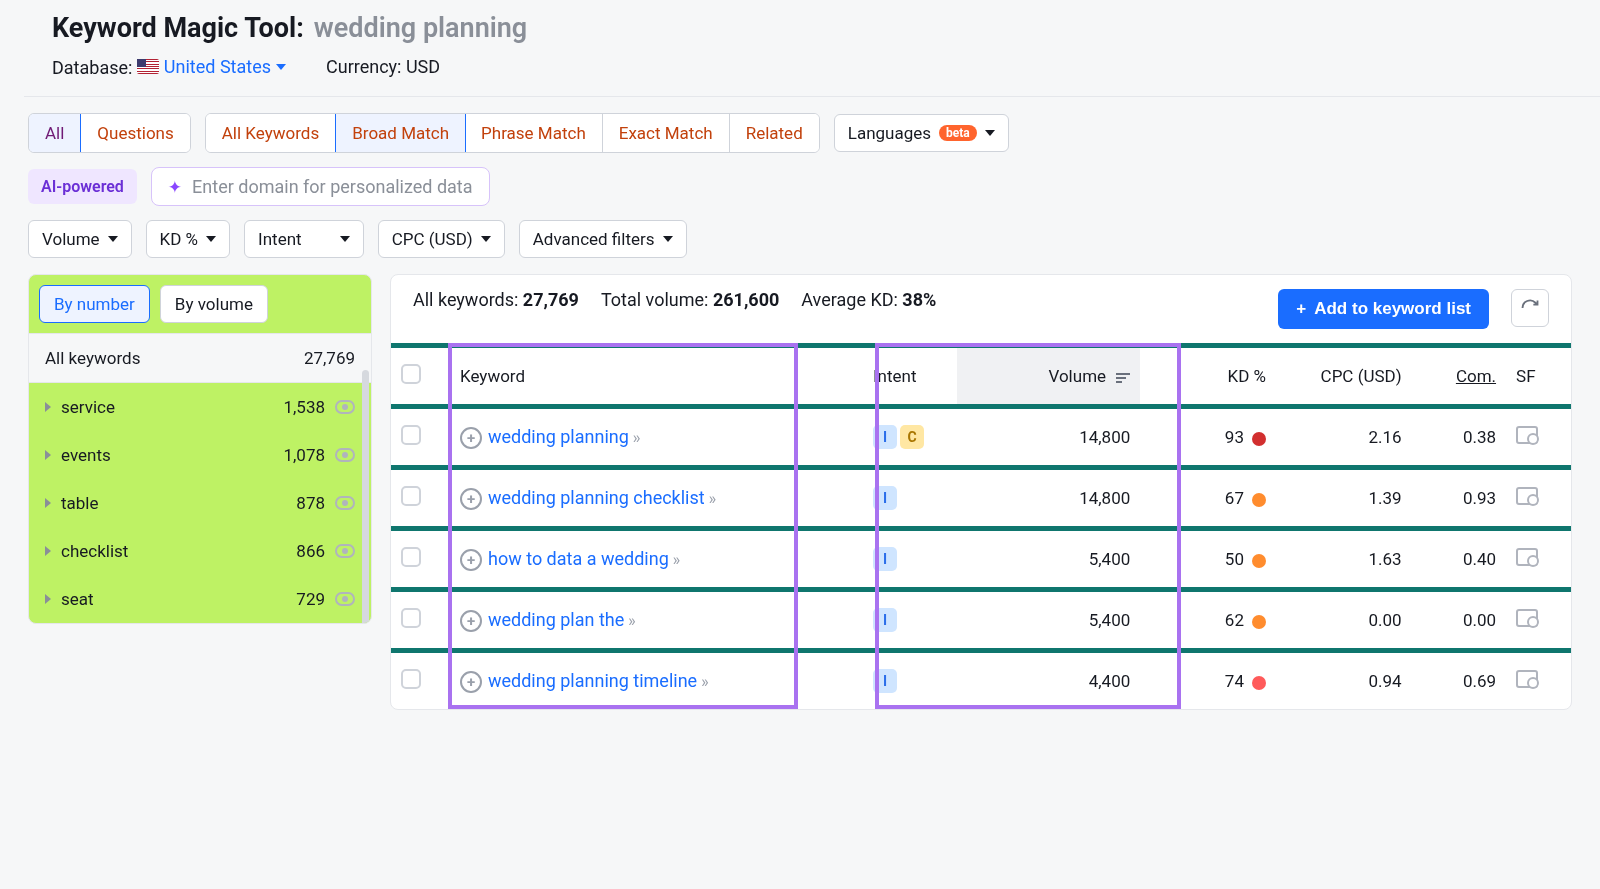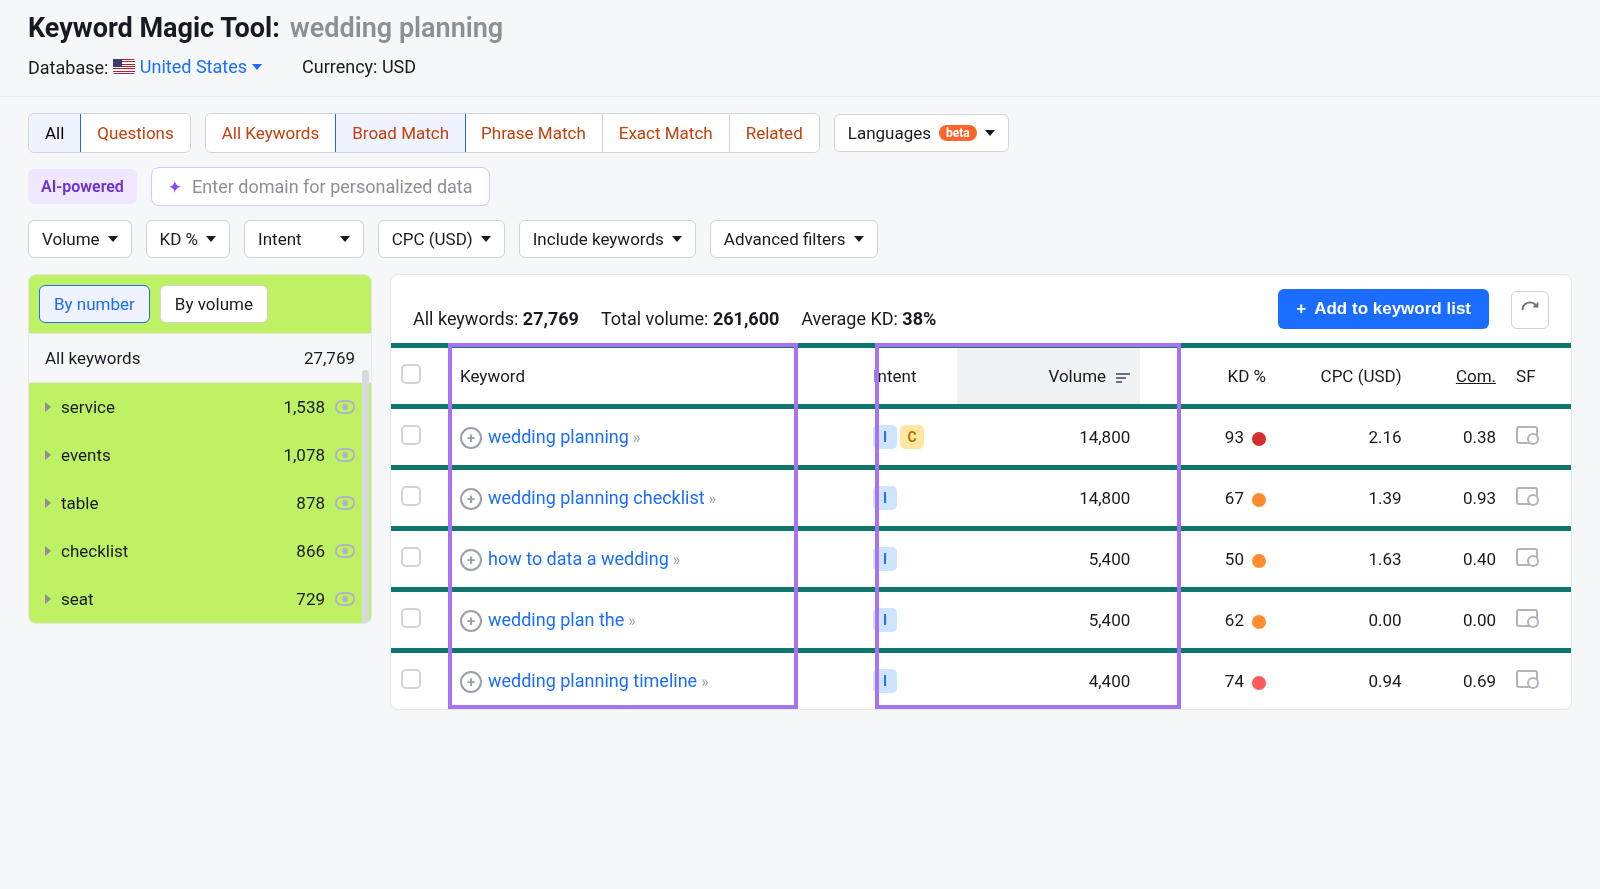--- a/index.html
+++ b/index.html
@@ -1,53 +1,53 @@
 <!DOCTYPE html>
 <html><head>
 <meta charset="utf-8">
 <style>
 * { box-sizing: border-box; margin: 0; padding: 0; }
 body { font-family: -apple-system, BlinkMacSystemFont, "Segoe UI", Roboto, sans-serif; background: #f6f7f8; color: #171a22; font-size: 15px; }
-.header { padding: 12px 28px 18px; background: #f6f7f8; border-bottom: 1px solid #e5e7eb; }
+.header { padding: 12px 28px 18px; background: #f6f7f8; border-bottom: 1px solid #e5e7eb; margin-left: 24px; }
 .title-row { display: flex; align-items: baseline; gap: 10px; }
 .title-main { font-size: 27px; font-weight: 700; color: #171a22; }
 .title-query { font-size: 27px; font-weight: 600; color: #8a8f98; }
 .meta-row { display: flex; gap: 40px; margin-top: 12px; font-size: 18px; }
 .db-label { color: #171a22; }
 .db-link { color: #1a6dff; display: inline-flex; align-items: center; gap: 5px; }
 .flag { display:inline-block; width:22px; height:15px; background: linear-gradient(#b22234 0 7.7%, #fff 7.7% 15.4%, #b22234 15.4% 23.1%, #fff 23.1% 30.8%, #b22234 30.8% 38.5%, #fff 38.5% 46.2%, #b22234 46.2% 53.9%, #fff 53.9% 61.6%, #b22234 61.6% 69.3%, #fff 69.3% 77%, #b22234 77% 84.7%, #fff 84.7% 92.4%, #b22234 92.4% 100%); position: relative; border-radius:2px; }
 .flag::before { content:""; position:absolute; top:0; left:0; width:9px; height:8px; background:#3c3b6e; }
 .chev { display:inline-block; width:0; height:0; border-left:5px solid transparent; border-right:5px solid transparent; border-top:6px solid currentColor; }
 .toolbar { padding: 16px 28px 0; display:flex; flex-direction:column; gap:14px; }
 .row { display:flex; align-items:center; gap:14px; flex-wrap:wrap; }
 .seg { display:flex; border:1px solid #cfd3da; border-radius:6px; overflow:hidden; background:#fff; }
 .seg .btn { padding:9px 16px; font-size:17px; cursor:pointer; border-right:1px solid #cfd3da; background:#fff; color:#c2410c; }
 .seg .btn:last-child { border-right:none; }
-.seg .btn.active-blue { background:#eef3ff; color:#000000; border:1px solid #1a6dff; border-radius:4px 0 0 4px; margin:-1px 0 -1px -1px; }
+.seg .btn.active-blue { background:#eef3ff; color:#701a75; border:1px solid #1a6dff; border-radius:4px 0 0 4px; margin:-1px 0 -1px -1px; }
 .seg .btn.active-outline { background:#eef3ff; border:1px solid #1a6dff; margin:-1px; position:relative; z-index:1; }
 .pill { border:1px solid #cfd3da; border-radius:6px; background:#fff; padding:8px 13px; display:inline-flex; align-items:center; gap:8px; font-size:17px; cursor:pointer; }
 .badge-beta { background:#ff642d; color:#fff; font-size:12px; font-weight:700; padding:1px 7px; border-radius:9px; }
 .ai-chip { background:#efe6ff; color:#6b2fd6; padding:8px 13px; border-radius:6px; font-size:16px; font-weight:600; }
 .ai-input { border:1.5px solid #d7c3fa; border-radius:8px; padding:8px 16px; display:inline-flex; align-items:center; gap:10px; font-size:18px; color:#8a8f98; background:#fff; }
 .sparkle { color:#8a46ff; font-size:17px; }
 .content { display:flex; gap:18px; padding:16px 28px 0; align-items:flex-start; }
 .sidebar { width:344px; background:#bef264; border:1px solid #e5e7eb; border-radius:8px; overflow:hidden; position:relative; }
 .sb-tabs { display:flex; gap:10px; padding:10px; }
 .sb-tab { flex:0 0 auto; padding:8px 14px; font-size:17px; border:1px solid #cfd3da; border-radius:6px; background:#fff; cursor:pointer; }
 .sb-tab.active { background:#eef3ff; border-color:#1a6dff; color:#1a6dff; }
 .sb-hdr { display:flex; justify-content:space-between; padding:14px 16px; font-size:17px; background:#f6f7f8; border-top:1px solid #e5e7eb; border-bottom:1px solid #e5e7eb; }
 .sb-item { display:flex; align-items:center; padding:14px 16px; font-size:17px; gap:10px; }
 .sb-item .lbl { flex:1; color:#171a22; }
 .sb-item .cnt { color:#171a22; }
 .eye { width:20px; height:14px; border:2px solid #b0b4bd; border-radius:60% 60% 60% 60% / 90% 90% 90% 90%; position:relative; }
 .eye::after { content:""; position:absolute; top:2px; left:5px; width:6px; height:6px; background:#b0b4bd; border-radius:50%; }
 .chev-r { display:inline-block; width:0; height:0; border-top:5px solid transparent; border-bottom:5px solid transparent; border-left:6px solid #8a8f98; }
 .scroll-ind { position:absolute; right:2px; top:95px; width:7px; height:480px; background:#d6d9de; border-radius:4px; }
 .main { flex:1; background:#fff; border:1px solid #e5e7eb; border-radius:8px; min-width:0; }
-.main-hdr { display:flex; align-items:flex-end; padding:14px 22px; gap:22px; }
+.main-hdr { display:flex; align-items:flex-start; padding:14px 22px; gap:22px; }
 .stat { font-size:18px; }
 .stat b { font-weight:700; }
 .spacer { flex:1; }
 .add-btn { background:#1a6dff; color:#fff; border:none; border-radius:6px; padding:10px 18px; font-size:17px; font-weight:600; display:inline-flex; align-items:center; gap:8px; cursor:pointer; }
 .refresh-btn { border:1px solid #cfd3da; border-radius:6px; width:38px; height:38px; display:inline-flex; align-items:center; justify-content:center; background:#fff; cursor:pointer; }
 .tbl { width:100%; border-collapse:collapse; position:relative; }
 .tbl th, .tbl td { padding:16px 10px; text-align:left; font-size:17px; border-top:5px solid #0f766e; }
 .tbl th { font-weight:400; color:#171a22; background:#fff; }
 .tbl th.sorted { background:#f0f1f3; font-weight:400; }
 .tbl td.kw a { color:#1a6dff; text-decoration:none; font-size:18px; }
@@ -139,24 +139,20 @@
       </div>
     <div class="pill">
         <span>Intent</span>
         <span class="chev" style="color:#171a22;margin-left:30px"></span>
       </div>
     <div class="pill">
         <span>CPC (USD)</span>
         <span class="chev" style="color:#171a22"></span>
       </div>
     <div class="pill">
-        <span>Include keywords</span>
-        <span class="chev" style="color:#171a22"></span>
-      </div>
-    <div class="pill">
         <span>Advanced filters</span>
         <span class="chev" style="color:#171a22"></span>
       </div>
   </div>
 </div>
 
 <div class="content">
   <div class="sidebar">
     <div class="sb-tabs">
       <div class="sb-tab active">By number</div>

